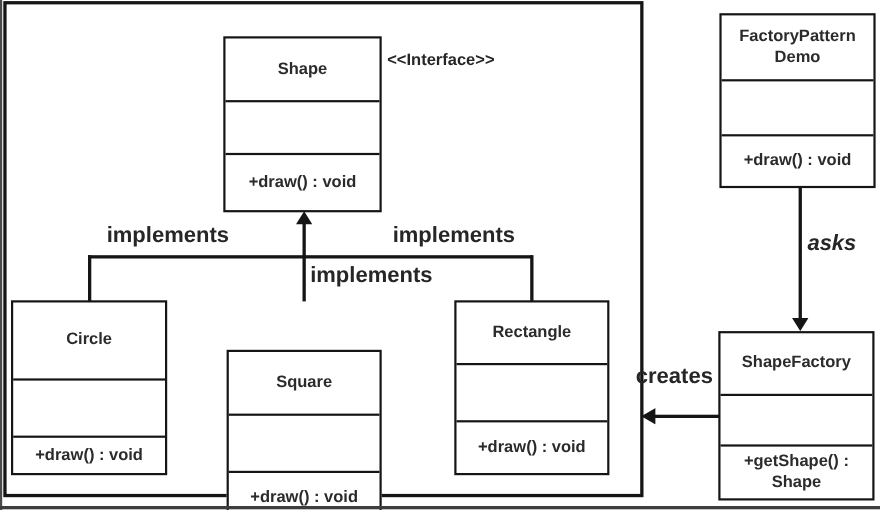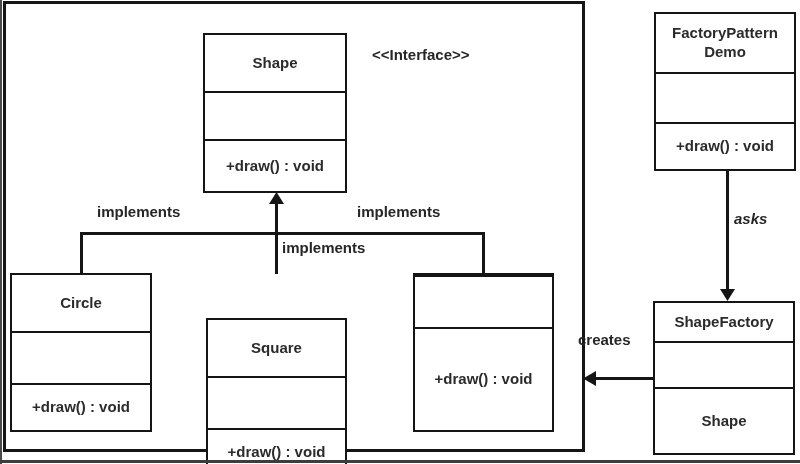--- a/index.html
+++ b/index.html
@@ -48,21 +48,21 @@
   .cls .attrs { border-top: 2.5px solid #151515; }
   .cls .methods { border-top: 2.5px solid #151515; flex: 1; }
   
   .ln {
     position: absolute;
     background: #151515;
   }
   
   .lbl {
     position: absolute;
-    font-size: 15px;
+    font-size: 20px;
     font-weight: 600;
     color: #262626;
     white-space: nowrap;
   }
   .ah { position: absolute; }
   
   .edge-left {
     position: absolute;
     left: 0; top: 0; width: 2px; height: 464px;
     background: #4a4a4a;
@@ -79,52 +79,54 @@
 <div class="canvas">
 
   <div class="frame"></div>
 
   <div class="cls" style="left:203px; top:33px; width:144px; height:160px;">
     <div class="comp title" style="height:56px;">Shape</div>
     <div class="comp attrs" style="height:48px;"></div>
     <div class="comp methods">+draw() : void</div>
   </div>
 
-  <div class="lbl" style="left:372px; top:46px; font-size:15px;">&lt;&lt;Interface&gt;&gt;</div>
+  <div class="lbl" style="left:352px; top:46px; font-size:15px;">&lt;&lt;Interface&gt;&gt;</div>
 
   <div class="cls" style="left:10px; top:273px; width:142px; height:159px;">
-    <div class="comp title" style="height:56px;">Circle</div>
+    <div class="comp title" style="height:69px;">Circle</div>
     <div class="comp attrs" style="height:52px;"></div>
     <div class="comp methods">+draw() : void</div>
   </div>
 
   <div class="cls" style="left:206px; top:274px; width:141px; height:158px;margin-top:44px;">
     <div class="comp title" style="height:56px;">Square</div>
     <div class="comp attrs" style="height:52px;"></div>
     <div class="comp methods">+draw() : void</div>
   </div>
 
   <div class="cls" style="left:413px; top:273px; width:141px; height:159px;">
+    <div class="comp title" style="height:55px;">Rectangle</div>
     <div class="comp attrs" style="height:52px;"></div>
     <div class="comp methods">+draw() : void</div>
   </div>
 
   <div class="cls" style="left:654px; top:12px; width:142px; height:159px;">
     <div class="comp title" style="height:58px; flex-direction:column;">
       <div>FactoryPattern</div>
       <div>Demo</div>
     </div>
     <div class="comp attrs" style="height:50px;"></div>
     <div class="comp methods">+draw() : void</div>
   </div>
 
   <div class="cls" style="left:653px; top:301px; width:142px; height:154px;">
-    <div class="comp title" style="height:38px;">ShapeFactory</div>
+    <div class="comp title" style="height:55px;">ShapeFactory</div>
     <div class="comp attrs" style="height:46px;"></div>
     <div class="comp methods" style="flex-direction:column;">
+      <div>+getShape() :</div>
       <div>Shape</div>
     </div>
   </div>
 
   <div class="ln" style="left:275px; top:202px; width:2.5px; height:72px;"></div>
   <svg class="ah" style="left:269px; top:192px;" width="15" height="12">
     <polygon points="7.5,0 0,12 15,12" fill="#151515"></polygon>
   </svg>
 
   <div class="ln" style="left:80px; top:232px; width:404px; height:2.5px;"></div>

